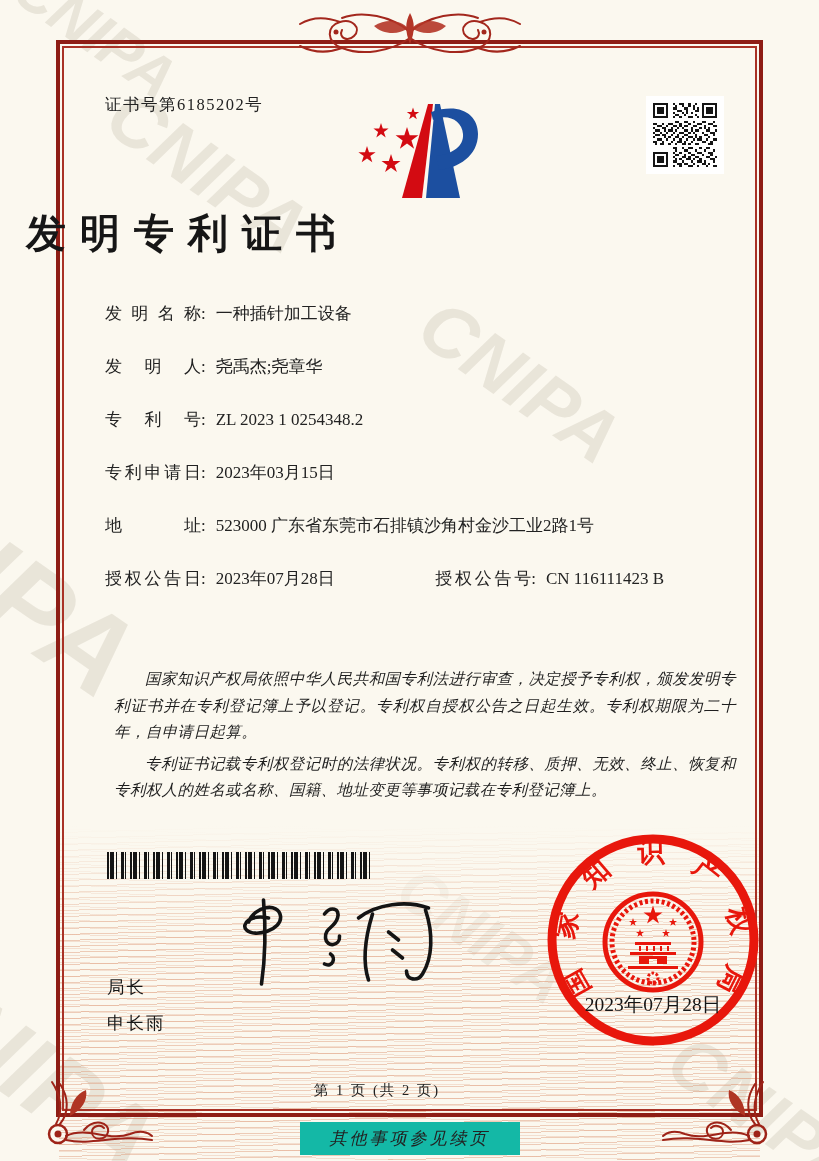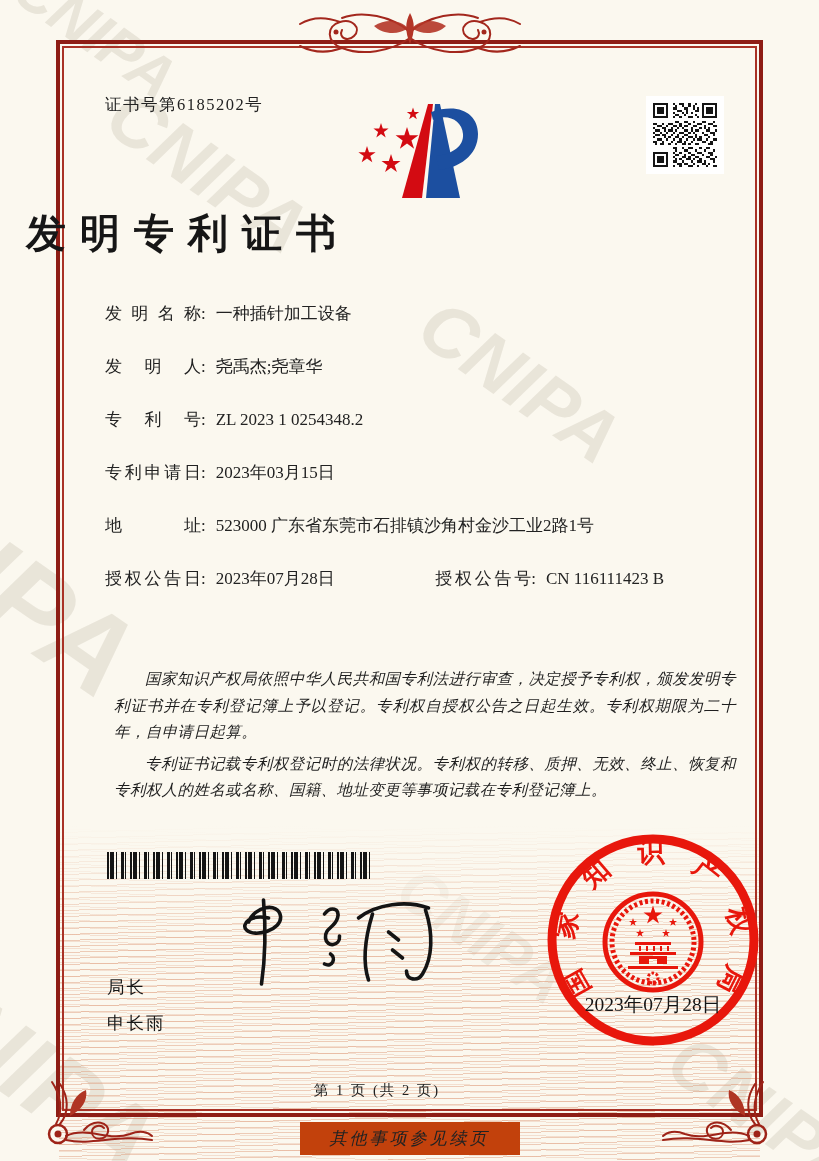--- a/index.html
+++ b/index.html
@@ -54,21 +54,21 @@
   .signer{position:absolute;left:107px;top:925px;z-index:5;
           font-family:"Liberation Sans","DejaVu Sans",sans-serif;
           font-size:17.5px;letter-spacing:2px;color:#161616;line-height:36px;margin-top:44px;}
   .sig{position:absolute;left:218px;top:884px;z-index:5;}
 
   .seal{position:absolute;left:543px;top:830px;z-index:6;}
 
   .page-info{position:absolute;left:0;top:1081px;width:754px;text-align:center;
              font-size:14.5px;z-index:5;letter-spacing:2px;}
   .cont-note{position:absolute;left:50%;top:1122px;transform:translateX(-50%);z-index:7;
-             background:#c2410c;padding:5px 30px;font-style:italic;font-size:17px;
+             background:#14b8a6;padding:5px 30px;font-style:italic;font-size:17px;
              letter-spacing:3px;white-space:nowrap;}
 </style>
 </head>
 <body>
 
 <div class="page">
 
   <span class="wm" style="left:40px;top:-48px;font-size:60px;">CNIPA</span>
   <span class="wm" style="left:140px;top:72px;font-size:74px;">CNIPA</span>
   <span class="wm" style="left:452px;top:282px;font-size:74px;">CNIPA</span>

